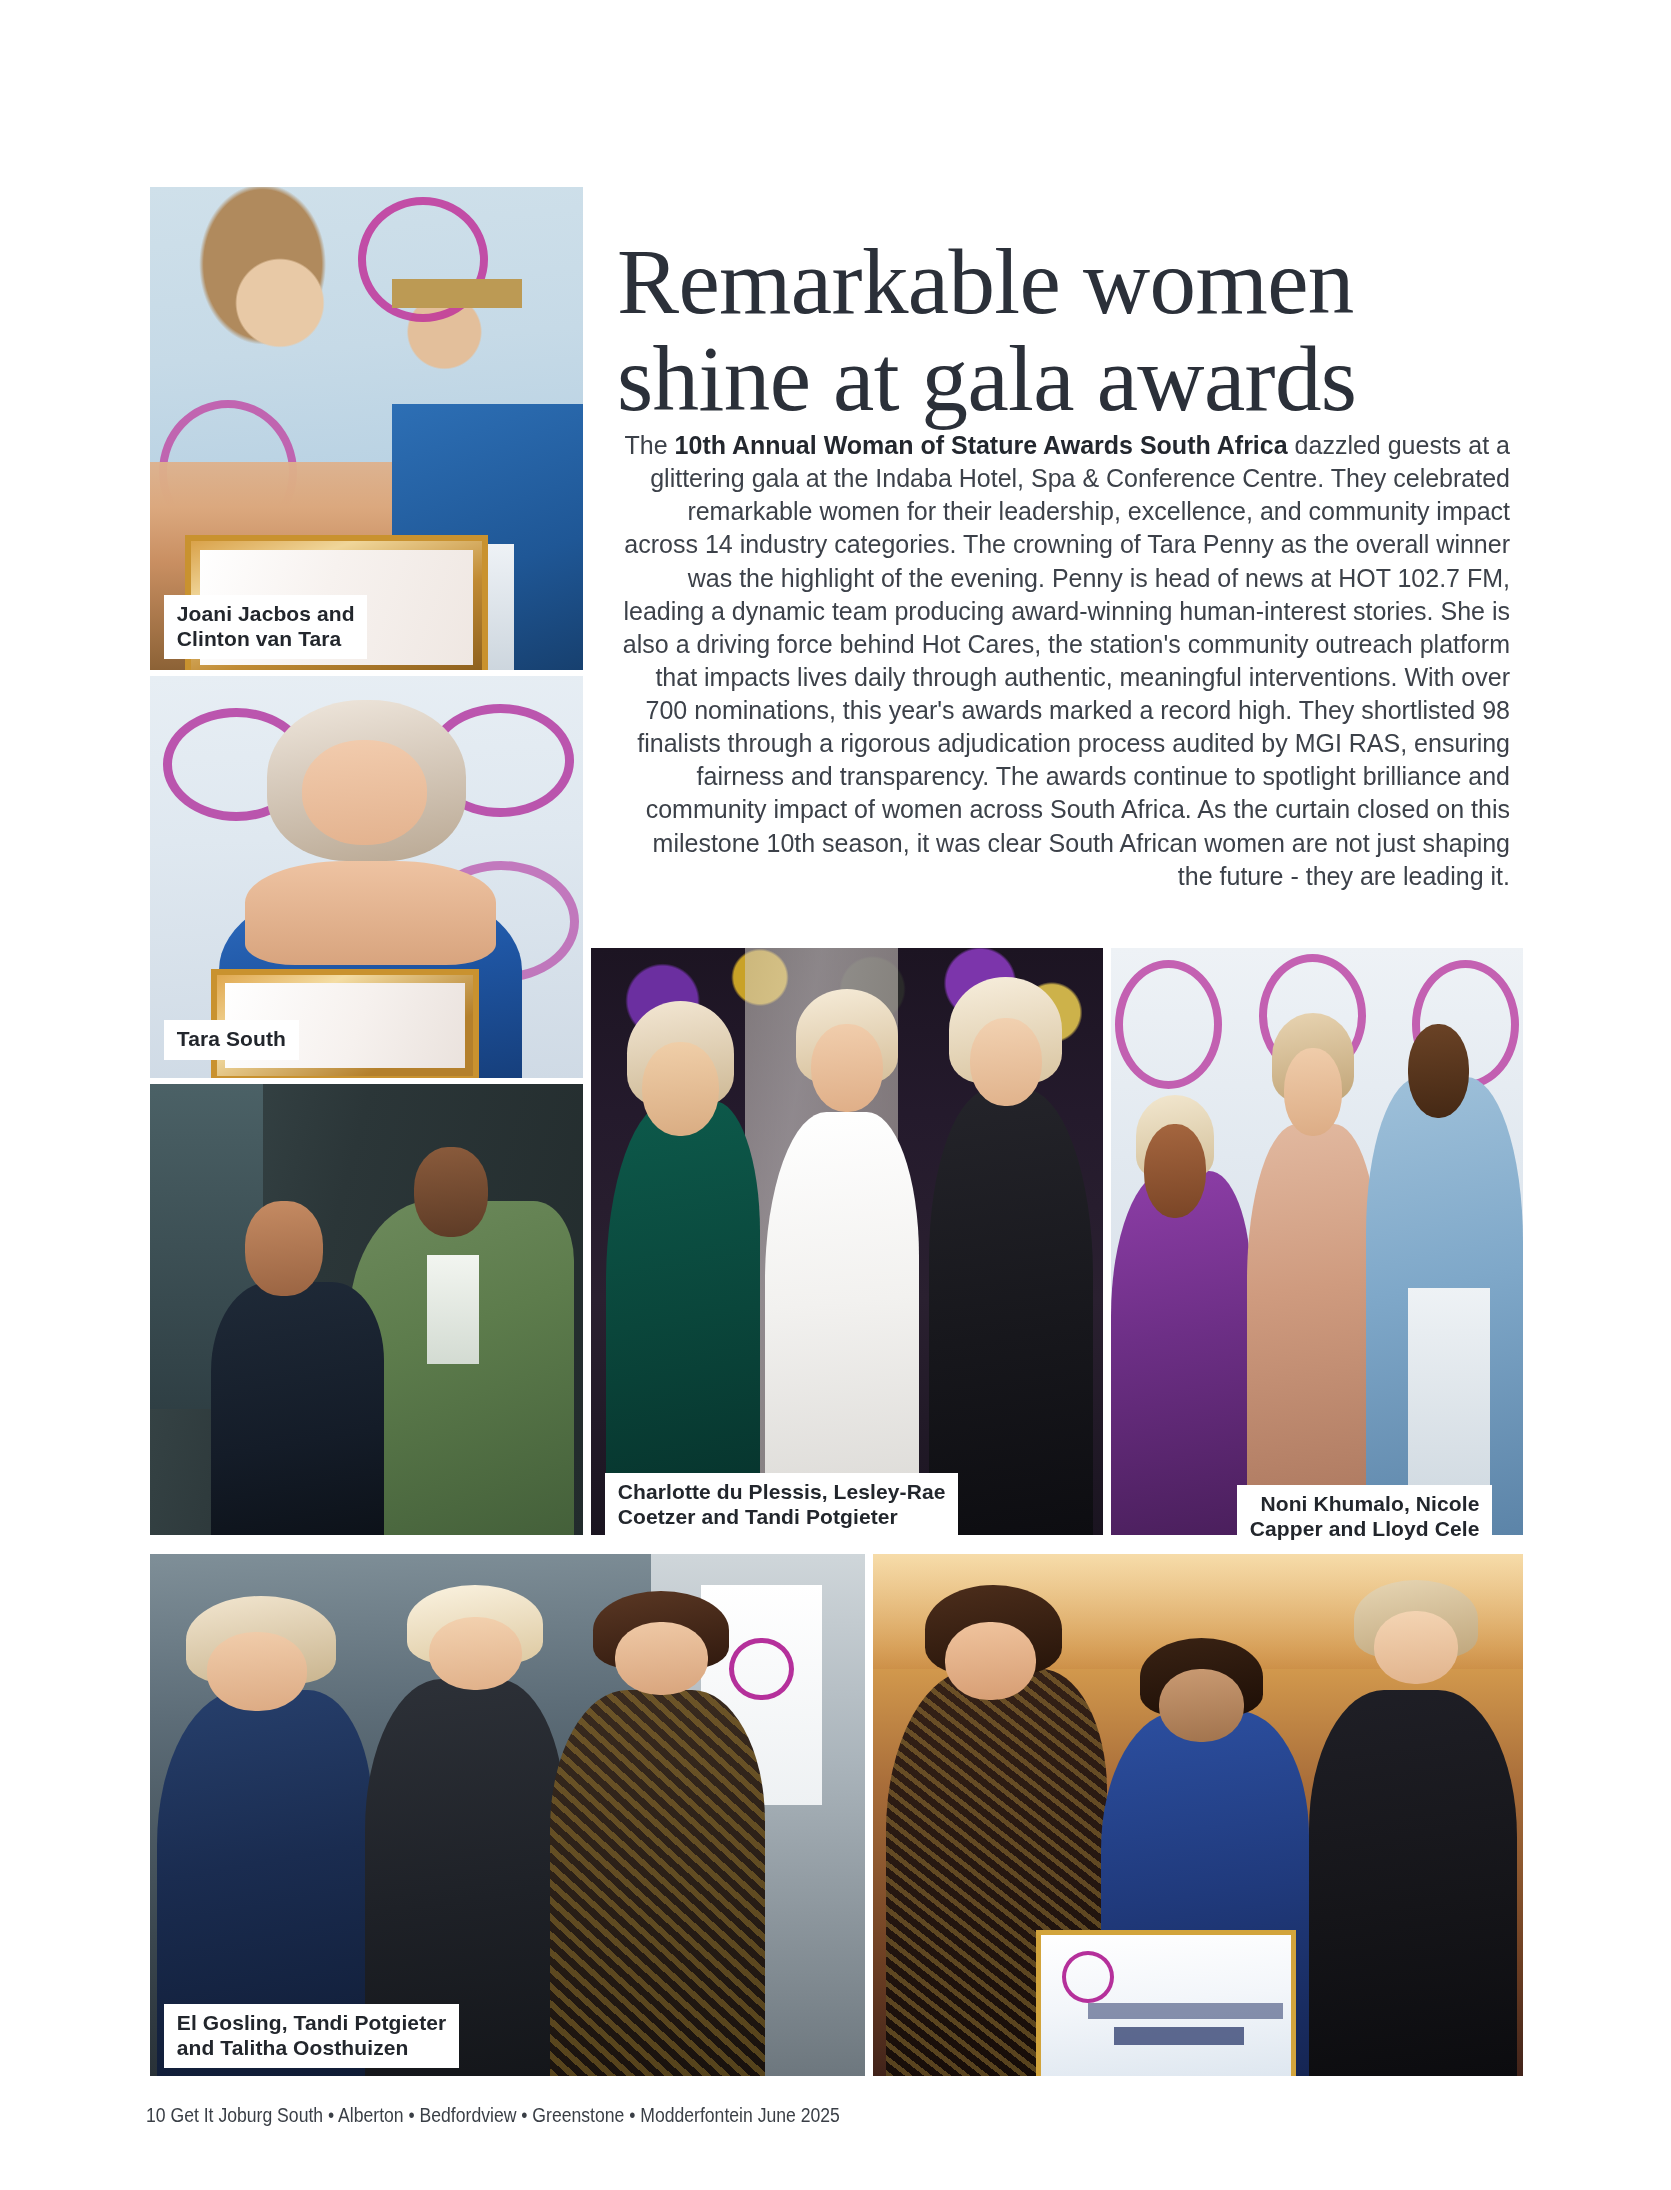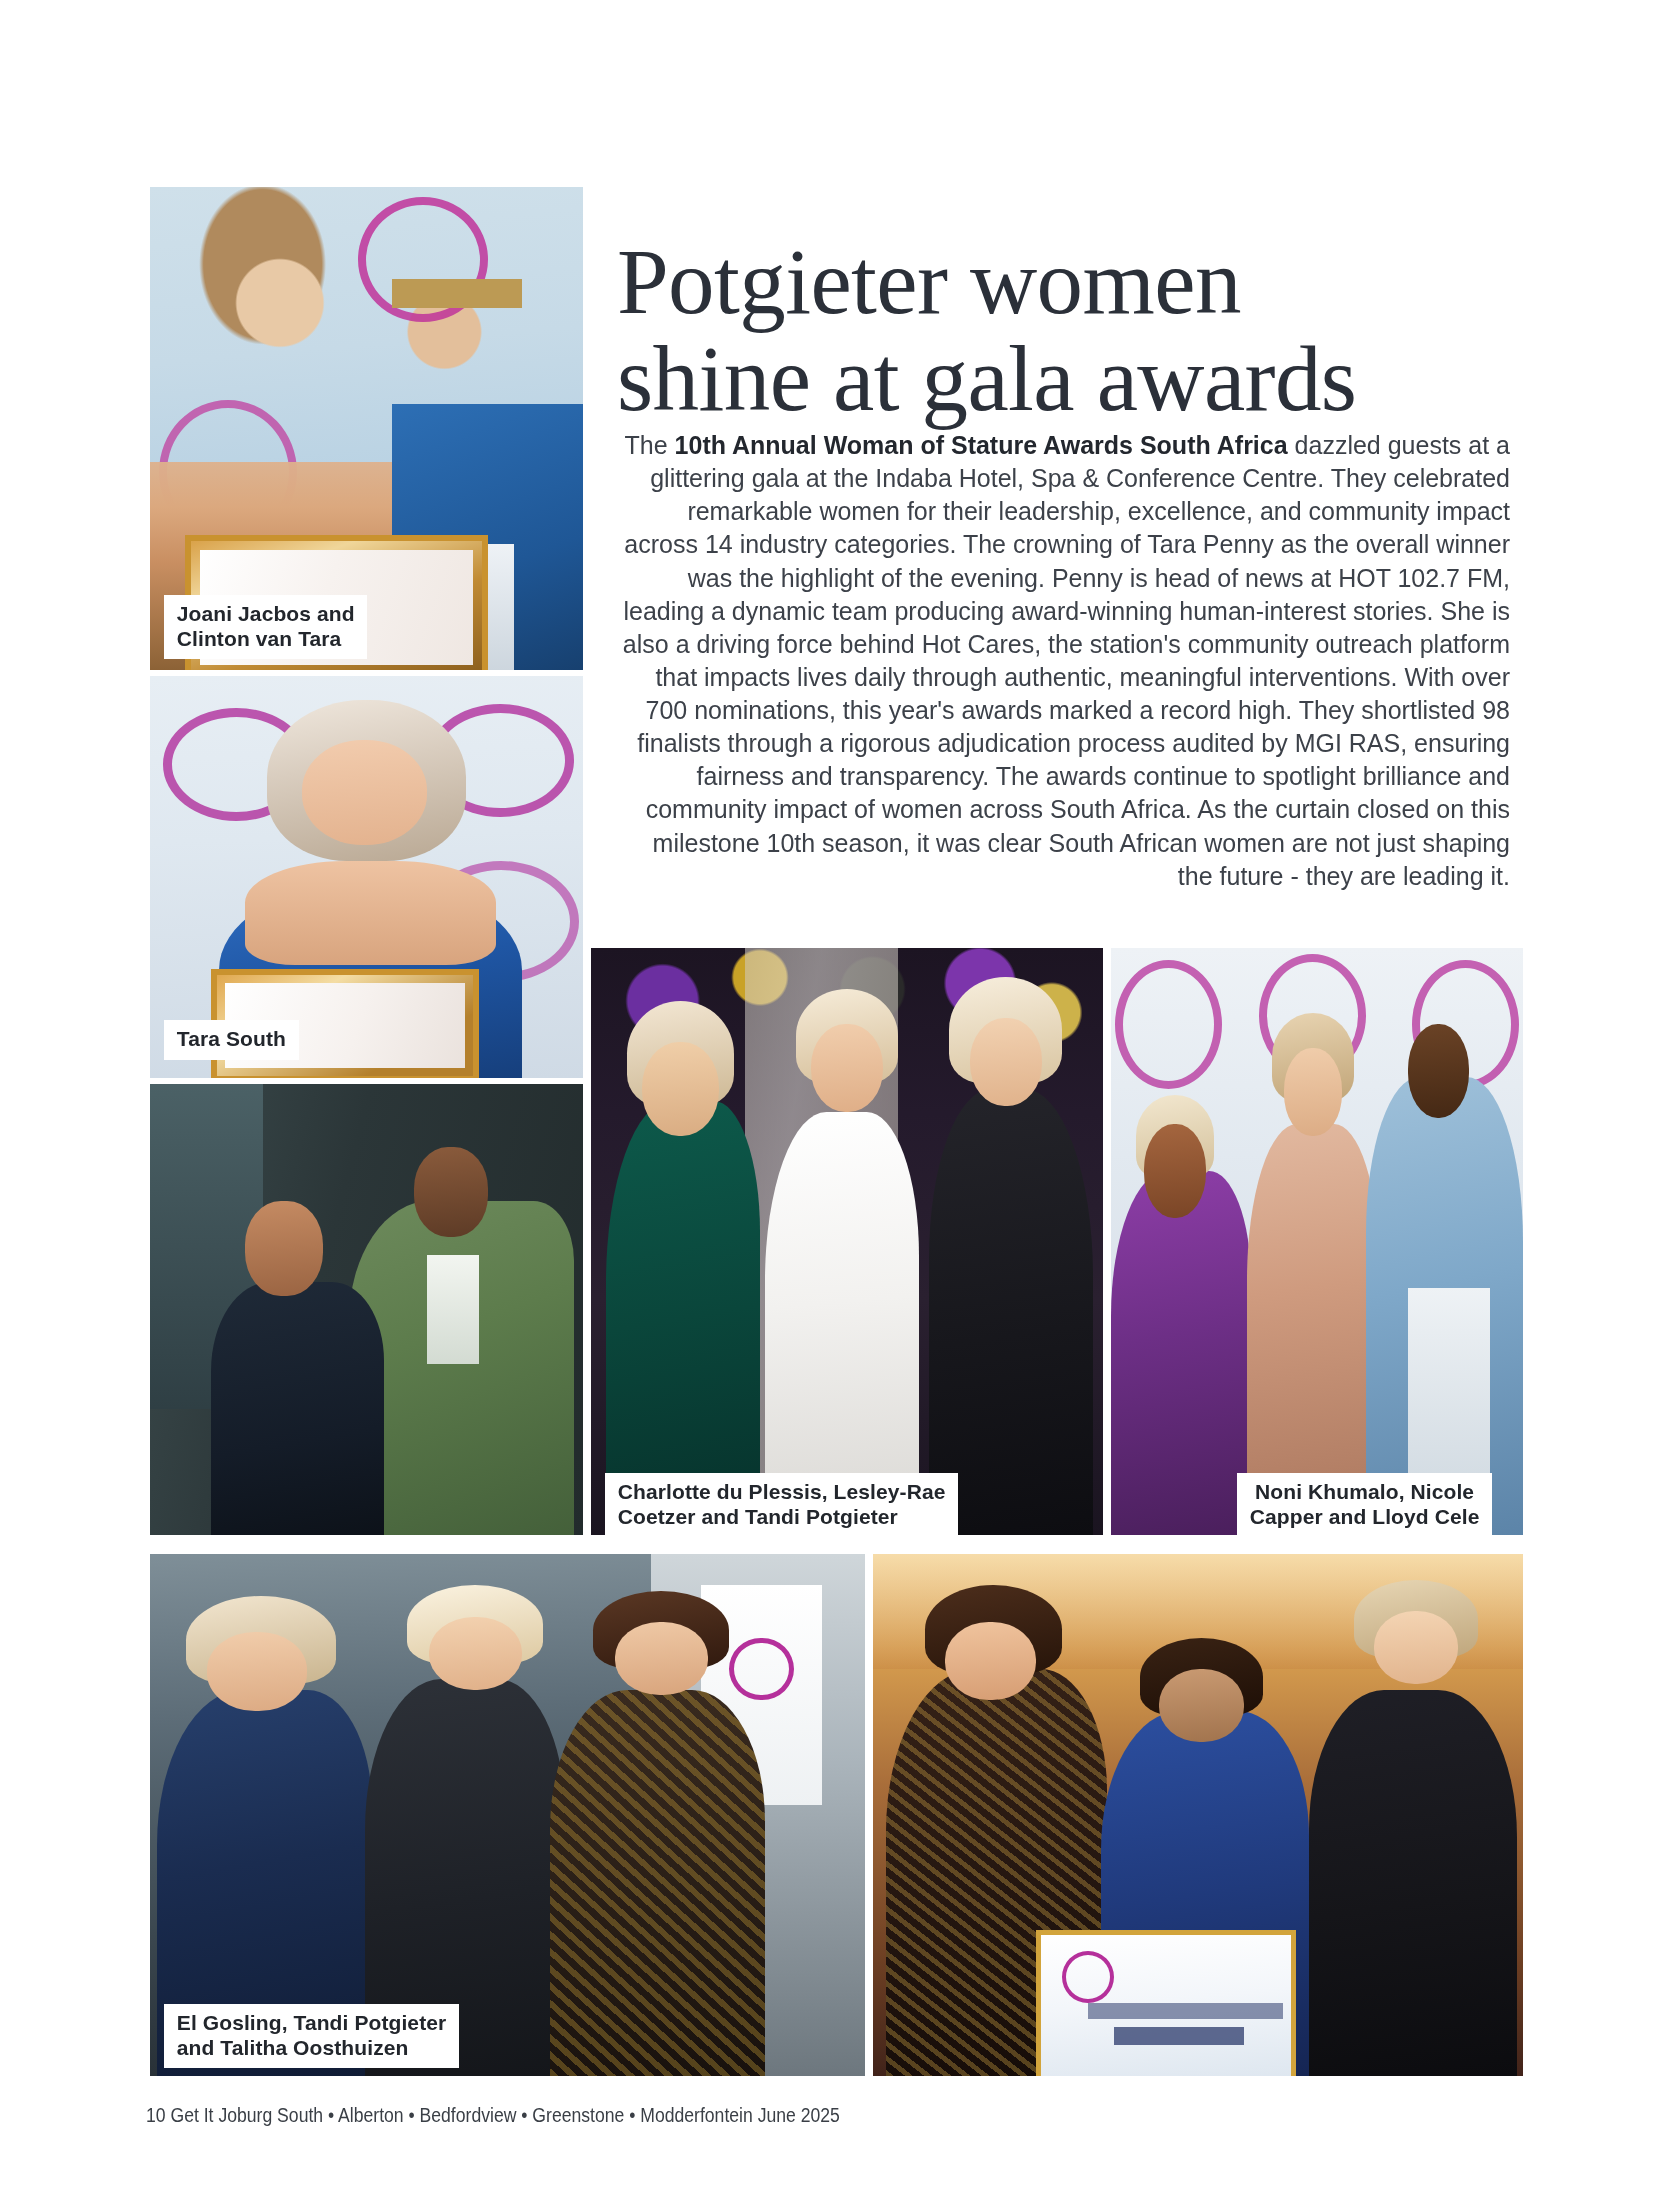--- a/index.html
+++ b/index.html
@@ -37,21 +37,21 @@
     position:absolute;
     background:#ffffff;
     color:#22262c;
     font-weight:700;
     font-size:21px;
     line-height:1.18;
     padding:6.9px 12.8px 7.9px 12.8px;
     white-space:pre-line;
     letter-spacing:0.1px;
   }
-  .cap.right{text-align:center;}
+  .cap.right{text-align:right;margin-top:12px;}
 
   
   .footer{
     position:absolute;left:146px;top:2104px;
     font-family:"Liberation Sans Narrow","Liberation Sans",sans-serif;
     font-size:20px;color:#3a3f46;white-space:pre;
     transform:scaleX(0.88);transform-origin:left center;
   }
 
   
@@ -251,21 +251,21 @@
       background:#2b3a6b;opacity:.55;}
   .ph-g-certtxt2{position:absolute;left:37%;bottom:6%;width:20%;height:3.4%;
       background:#2b3a6b;opacity:.75;}
 </style>
 </head>
 <body>
 
 <div class="page">
 
   <h1 class="headline">
-    <span class="l1">Potgieter women</span>
+    <span class="l1">Remarkable women</span>
     <span class="l2">shine at gala awards</span>
   </h1>
 
   <p class="bodycopy"><span>The </span><b>10th Annual Woman of Stature Awards South Africa</b><span> dazzled guests at a glittering gala at the Indaba Hotel, Spa &amp; Conference Centre. They celebrated remarkable women for their leadership, excellence, and community impact across 14 industry categories. The crowning of Tara Penny as the overall winner was the highlight of the evening. Penny is head of news at HOT 102.7 FM, leading a dynamic team producing award-winning human-interest stories. She is also a driving force behind Hot Cares, the station's community outreach platform that impacts lives daily through authentic, meaningful interventions. With over 700 nominations, this year's awards marked a record high. They shortlisted 98 finalists through a rigorous adjudication process audited by MGI RAS, ensuring fairness and transparency. The awards continue to spotlight brilliance and community impact of women across South Africa. As the curtain closed on this milestone 10th season, it was clear South African women are not just shaping the future - they are leading it.</span></p>
 
   <div class="photo ph-a" style="left:150px;top:187px;width:433px;height:483px;">
     <div class="ph-a-logo"></div>
     <div class="ph-a-band"></div>
     <div class="ph-a-logo2"></div>
     <div class="ph-a-fg"></div>

